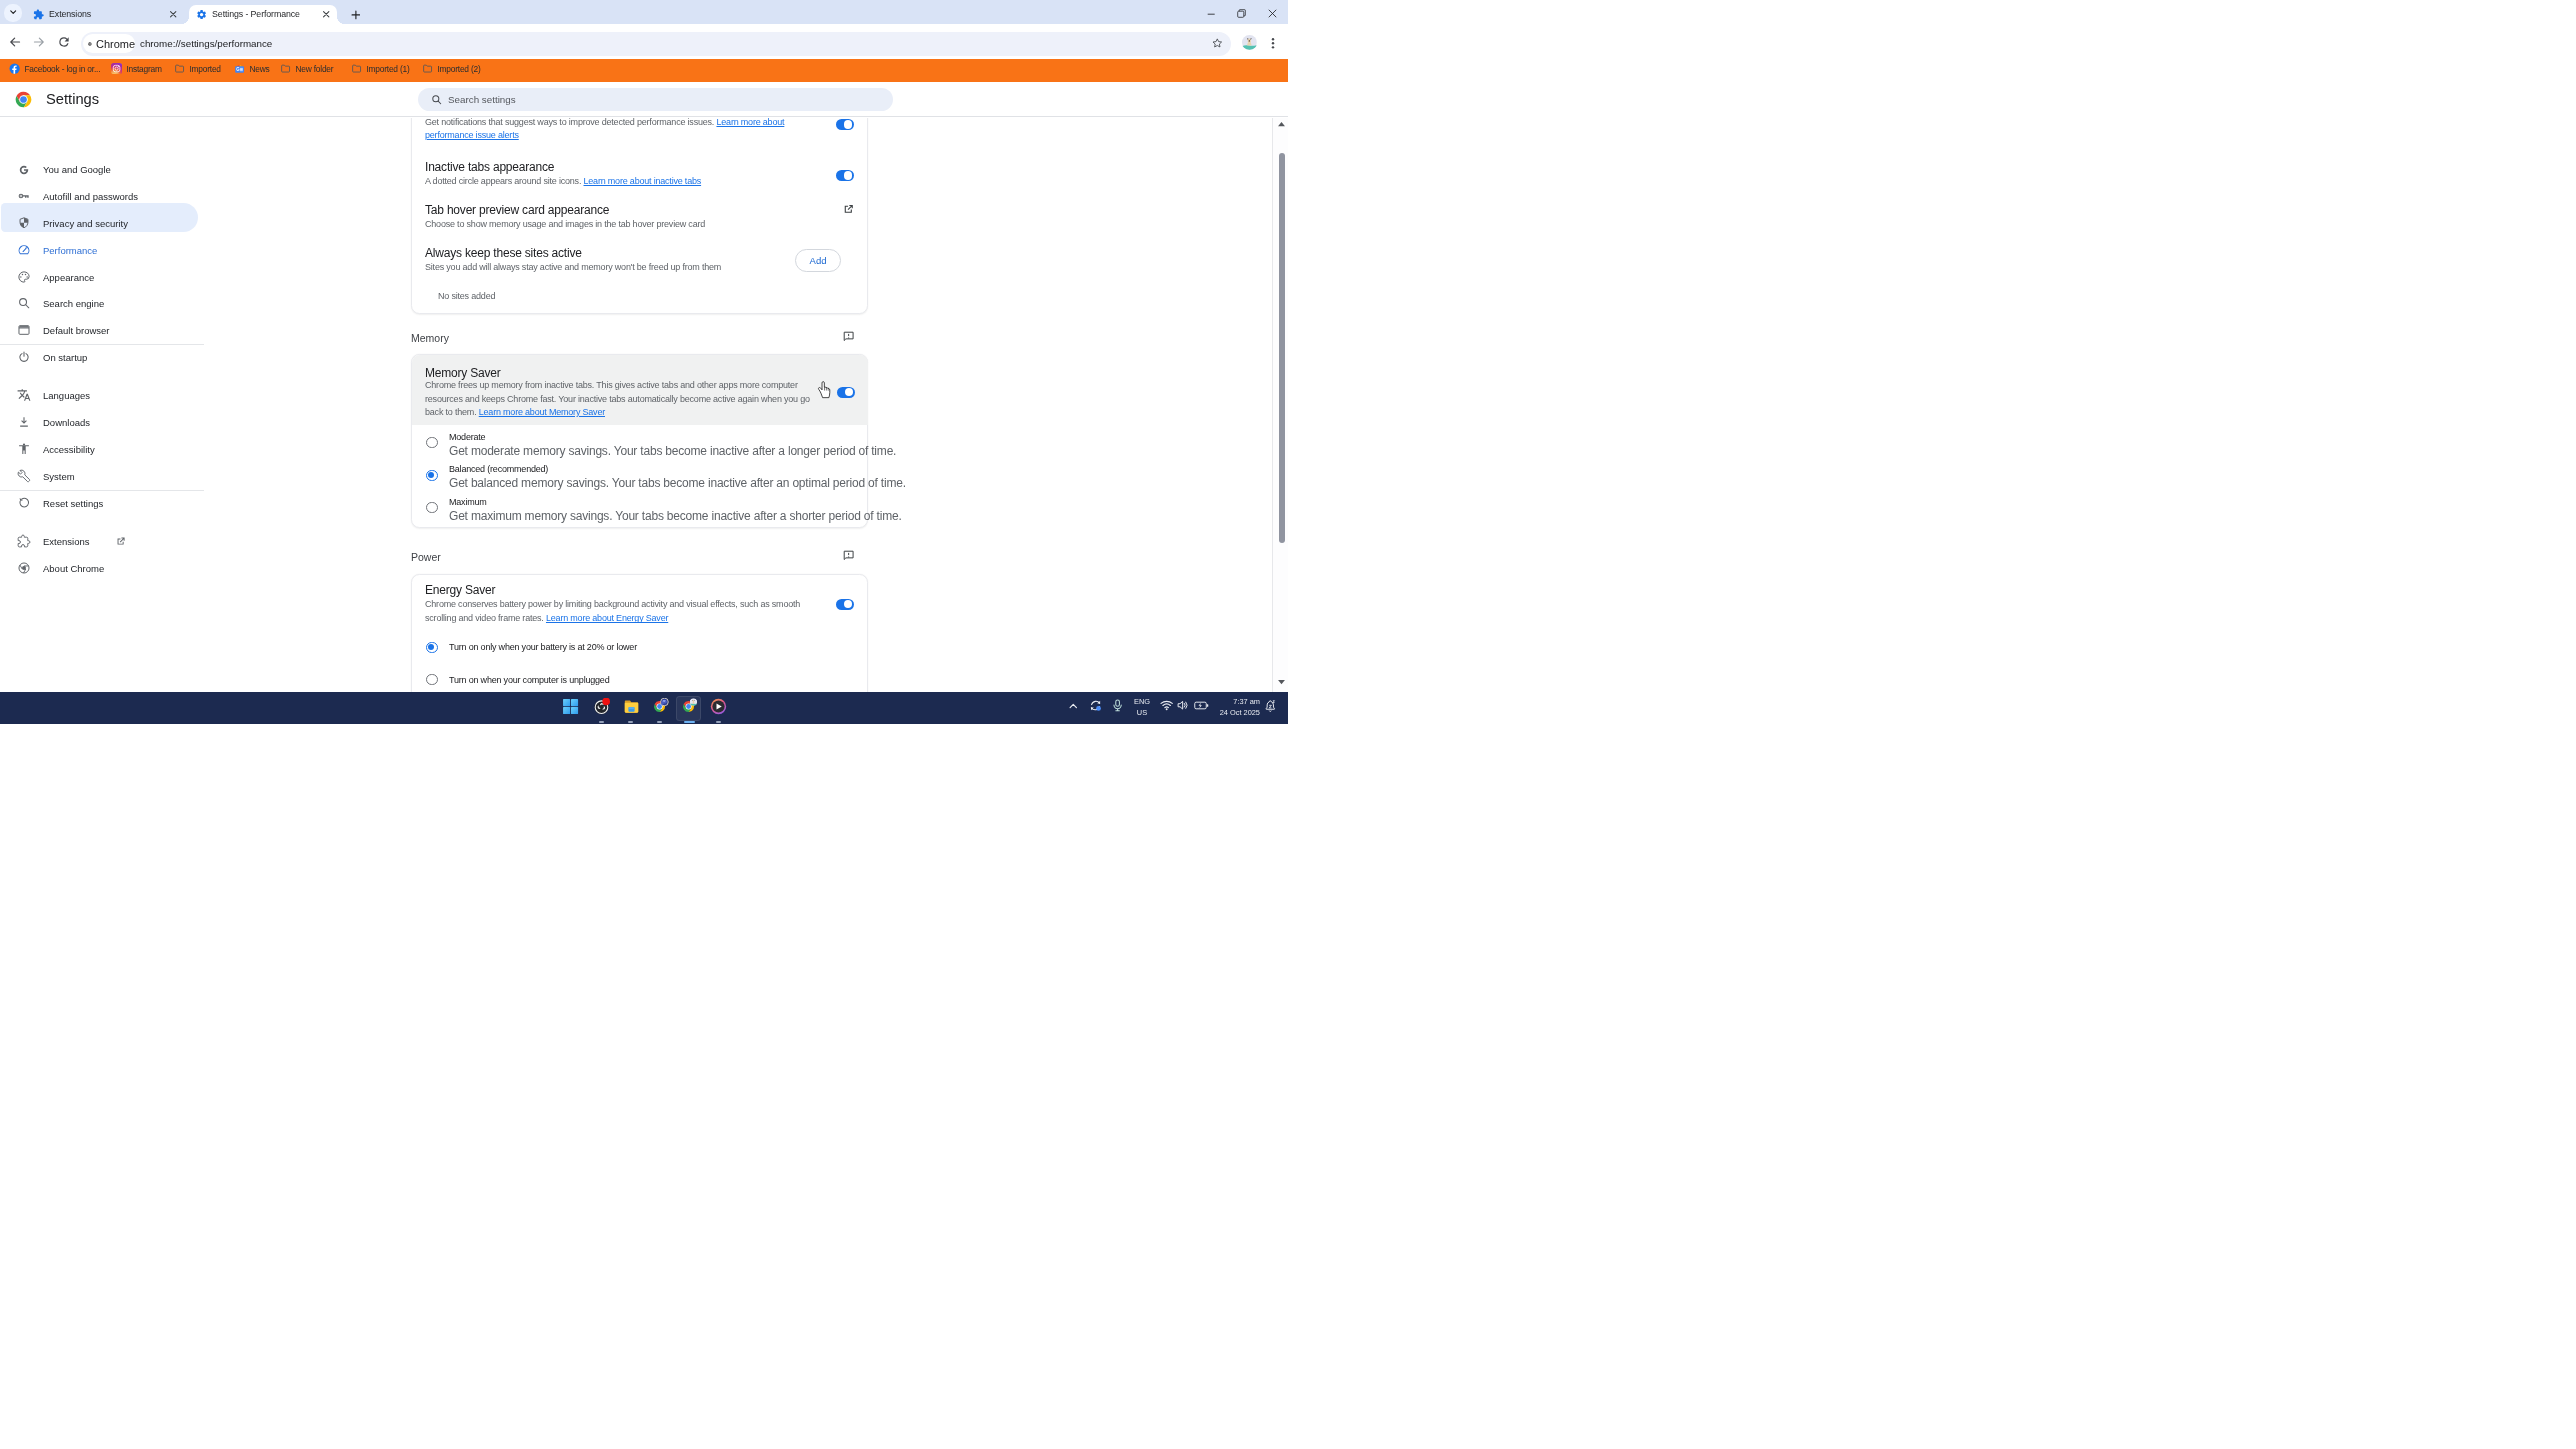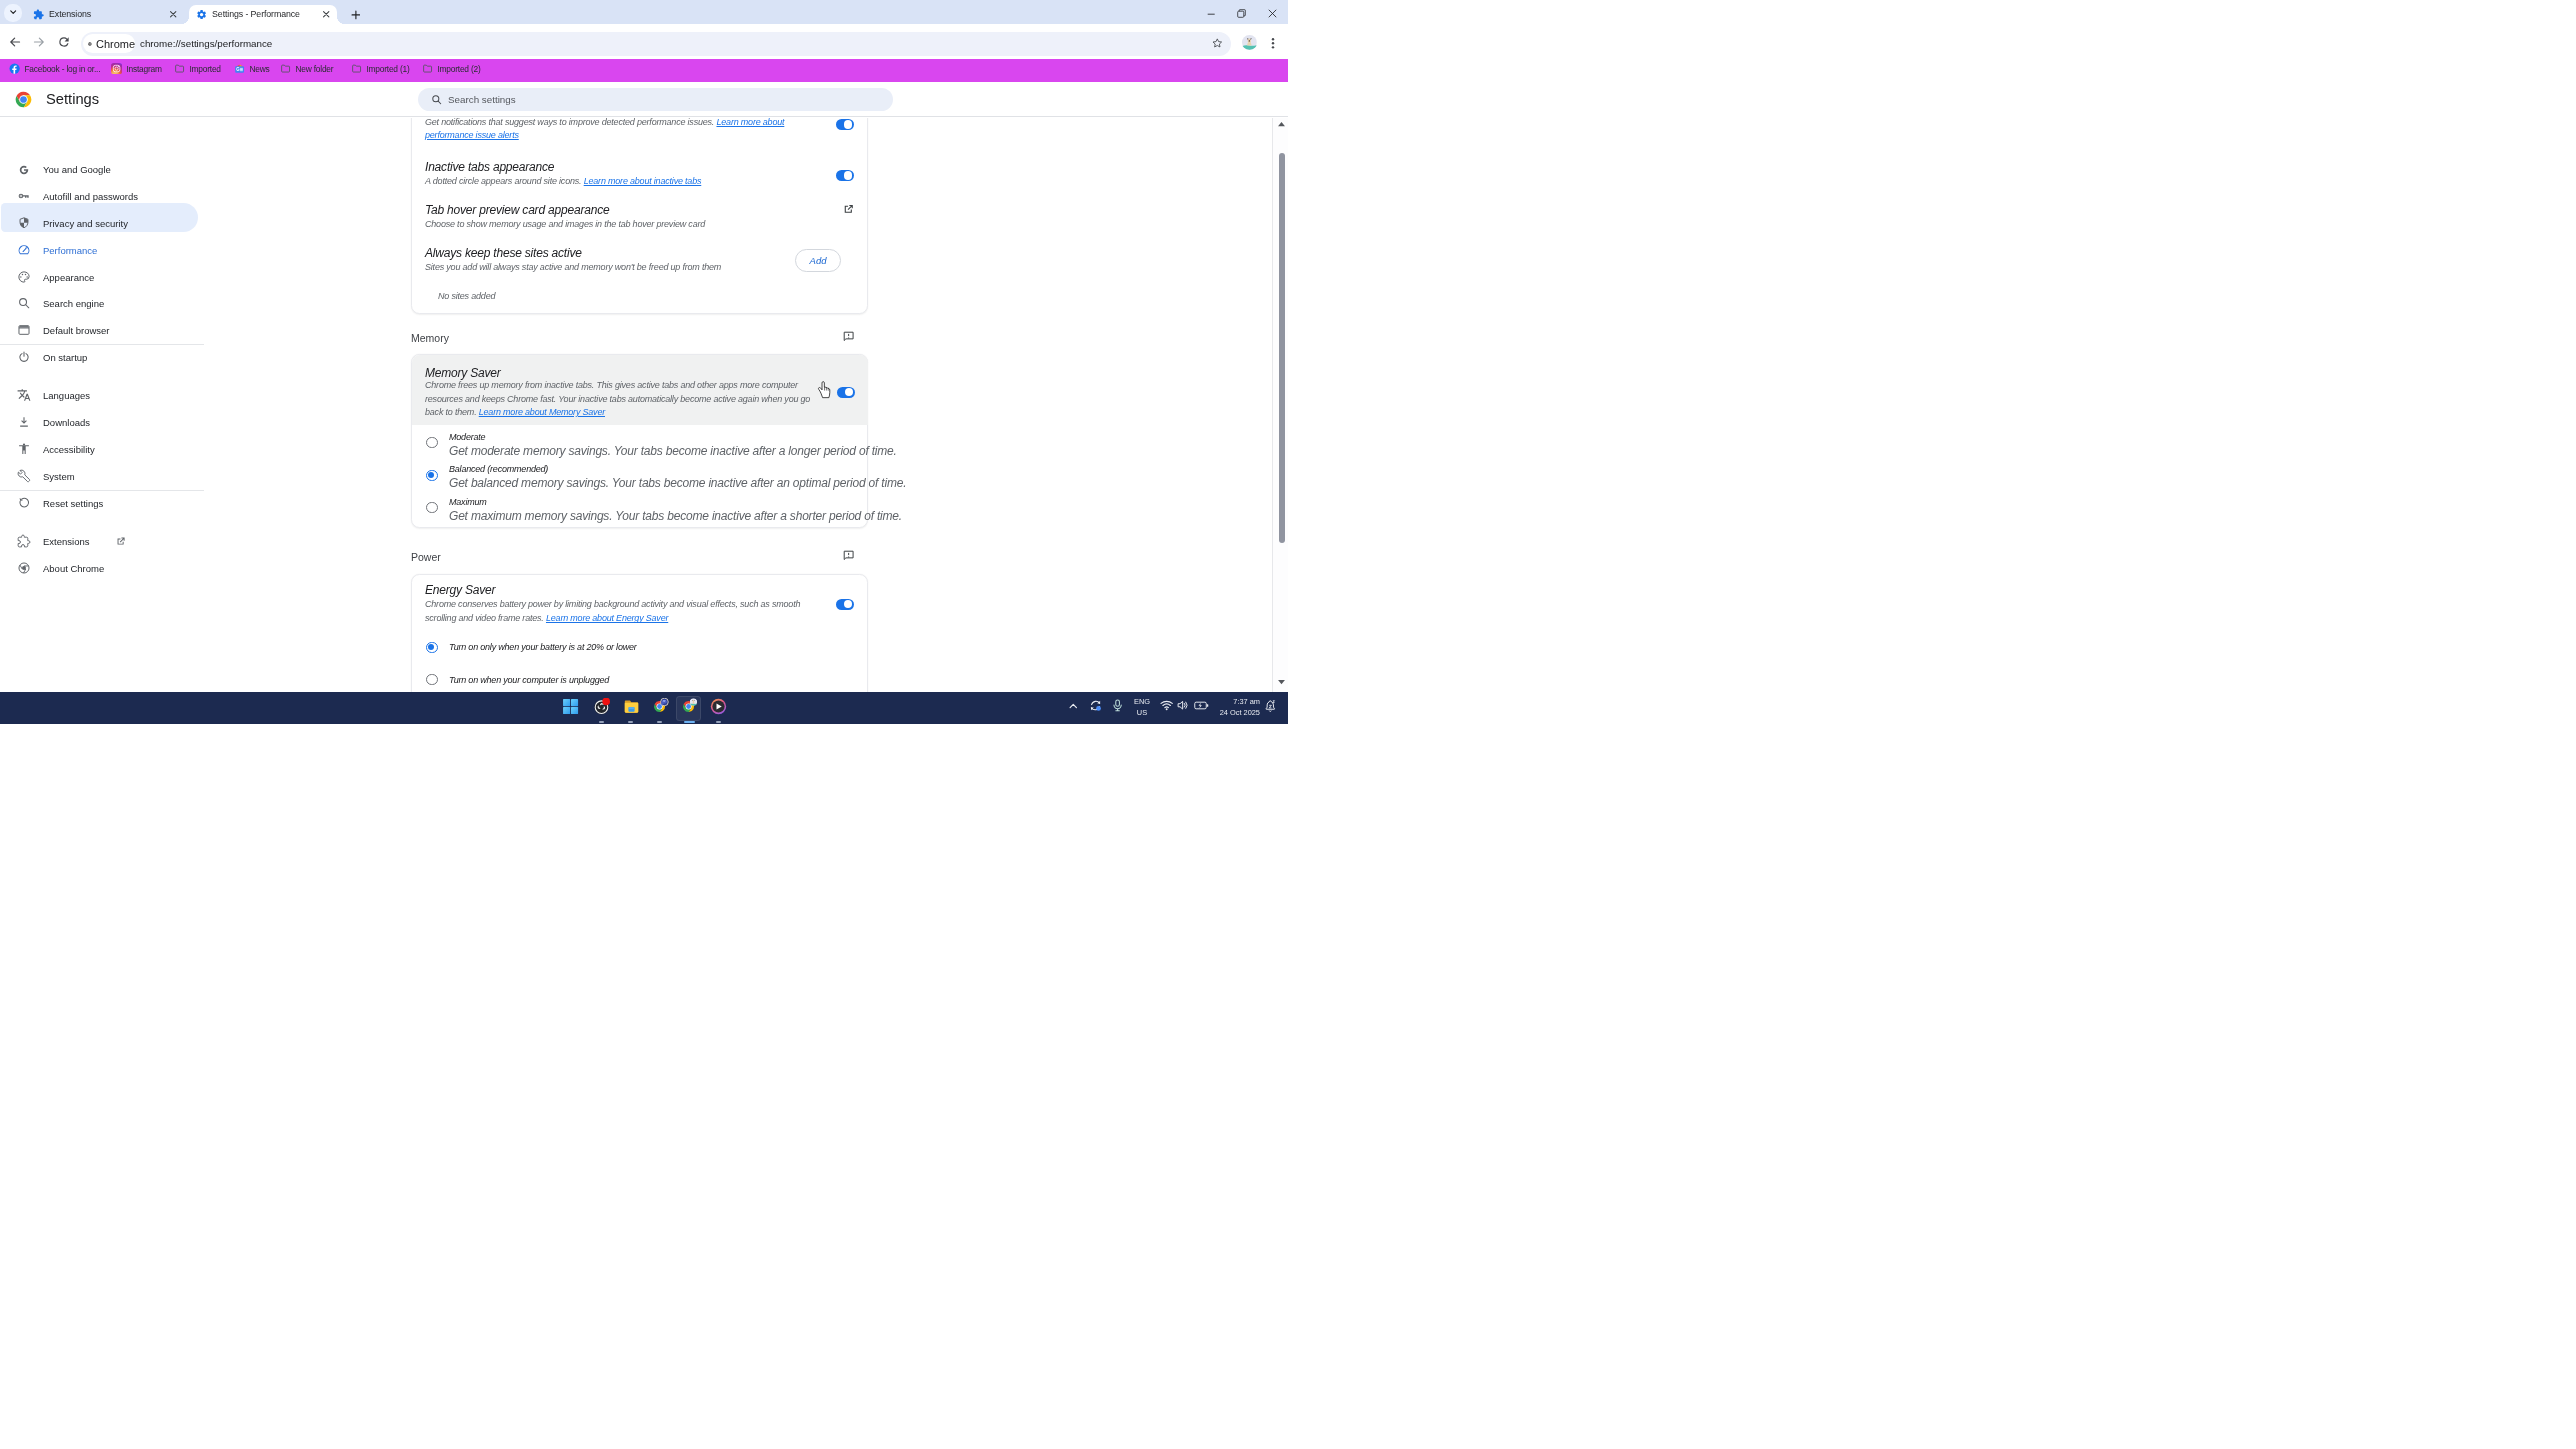--- a/index.html
+++ b/index.html
@@ -30,21 +30,21 @@
 #omnibox { position:absolute; left:81px; top:7.7px; width:1150px; height:24px; border-radius:12px; background:#EEF1FA; display:flex; align-items:center; }
 #sitechip { position:absolute; left:2.1px; top:2.1px; width:52px; height:19.6px; border-radius:9.8px; background:#fff; display:flex; align-items:center; }
 #sitechip .clogo { margin-left:4.9px; width:12px; height:12px; }
 #sitechip .cname { margin-left:4.2px; font-size:11px; font-weight:normal; color:#202124; }
 #urltext { position:absolute; left:59px; top:0; height:24px; line-height:24px; font-size:9.8px; color:#202124; white-space:nowrap; }
 #star { position:absolute; right:7px; top:5.6px; width:12.6px; height:12.6px; }
 #avatar { position:absolute; left:1242px; top:11px; width:14.7px; height:14.7px; border-radius:50%; overflow:hidden; }
 #menu3 { position:absolute; left:1267px; top:12.6px; width:12px; height:12.6px; }
 
 
-#bookmarks { position:absolute; left:0; top:59px; width:1288px; height:23.5px; background:#d946ef; border-bottom:0.7px solid #E9EBEF; }
+#bookmarks { position:absolute; left:0; top:59px; width:1288px; height:23.5px; background:#f97316; border-bottom:0.7px solid #E9EBEF; }
 .bm { position:absolute; top:-1.7px; height:23px; display:flex; align-items:center; }
 .bm .bicon { width:11.2px; height:11.2px; }
 .bm .blabel { margin-left:4.2px; font-size:8.4px; letter-spacing:-0.2px; color:#2A2D31; white-space:nowrap; }
 
 
 #shead { position:absolute; left:0; top:82px; width:1288px; height:35px; background:#fff; border-bottom:0.7px solid #E0E2E6; }
 #shead .hlogo { position:absolute; left:14.7px; top:9px; width:17px; height:17px; }
 #shead .htitle { position:absolute; left:46px; top:0; height:35px; line-height:35px; font-size:14.7px; color:#202124; }
 #searchpill { position:absolute; left:418px; top:6px; width:475px; height:23px; border-radius:11.5px; background:#E9EEF8; display:flex; align-items:center; }
 #searchpill .sicon { margin-left:12.6px; width:11.2px; height:11.2px; }
@@ -53,21 +53,21 @@
 
 #content { position:absolute; left:0; top:118px; width:1288px; height:574px; background:#fff; overflow:hidden; }
 
 .navitem { position:absolute; left:0; width:204px; height:26.6px; display:flex; align-items:center;margin-top:32px; }
 .navitem .nicon { position:absolute; left:17px; width:14px; height:14px; }
 .navitem .nlabel { position:absolute; left:43px; font-size:9.5px; font-weight:500; color:#23262B; white-space:nowrap; }
 .navitem .next { position:absolute; left:115px; width:11.2px; height:11.2px; }
 #nav-sel { position:absolute; left:1.4px; width:197px; height:29px; background:#E4EDFC; border-radius:4.2px 14.7px 14.7px 4.2px; }
 .navhr { position:absolute; left:0; width:204px; height:0.7px; background:#E4E6E9; }
 
-.card { position:absolute; left:411px; width:457px; background:#fff; border:0.7px solid #E9EAEE; border-radius:8.4px; box-shadow:0 0.7px 1.4px rgba(60,64,67,.08);font-style:italic; }
+.card { position:absolute; left:411px; width:457px; background:#fff; border:0.7px solid #E9EAEE; border-radius:8.4px; box-shadow:0 0.7px 1.4px rgba(60,64,67,.08); }
 .rowtitle { position:absolute; left:13px; font-size:12px; letter-spacing:-0.2px; color:#202124; line-height:14px; white-space:pre-line; }
 .rowdesc { position:absolute; left:13px; font-size:9px; letter-spacing:-0.2px; color:#5F6368; line-height:14px; white-space:pre-line; width:409px; }
 .rowdesc a, .rowdesc .lnk { color:#1A73E8; text-decoration:underline; white-space:pre-line; }
 .sechead { position:absolute; left:411px; font-size:10.5px; color:#3F4247; }
 .fbicon { position:absolute; width:13.3px; height:13.3px; }
 .toggle { position:absolute; width:18px; height:11.2px; border-radius:5.6px; background:#1A73E8; }
 .toggle .knob { position:absolute; right:1.4px; top:1.4px; width:8.4px; height:8.4px; border-radius:50%; background:#fff; }
 .radio { position:absolute; width:11.2px; height:11.2px; border-radius:50%; border:1.4px solid #707379; }
 .radio.sel { border-color:#1A73E8; border-width:1.8px; }
 .radio.sel::after { content:""; position:absolute; left:0.9px; top:0.9px; width:6px; height:6px; border-radius:50%; background:#1A73E8; }

